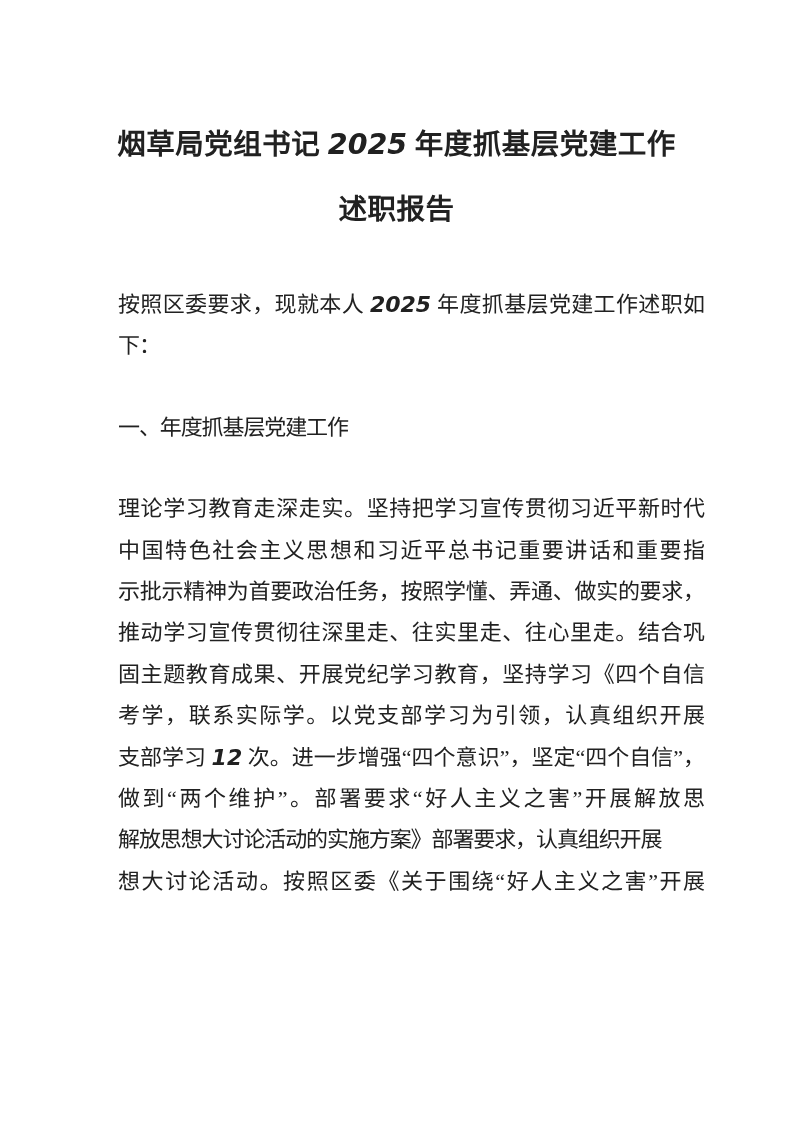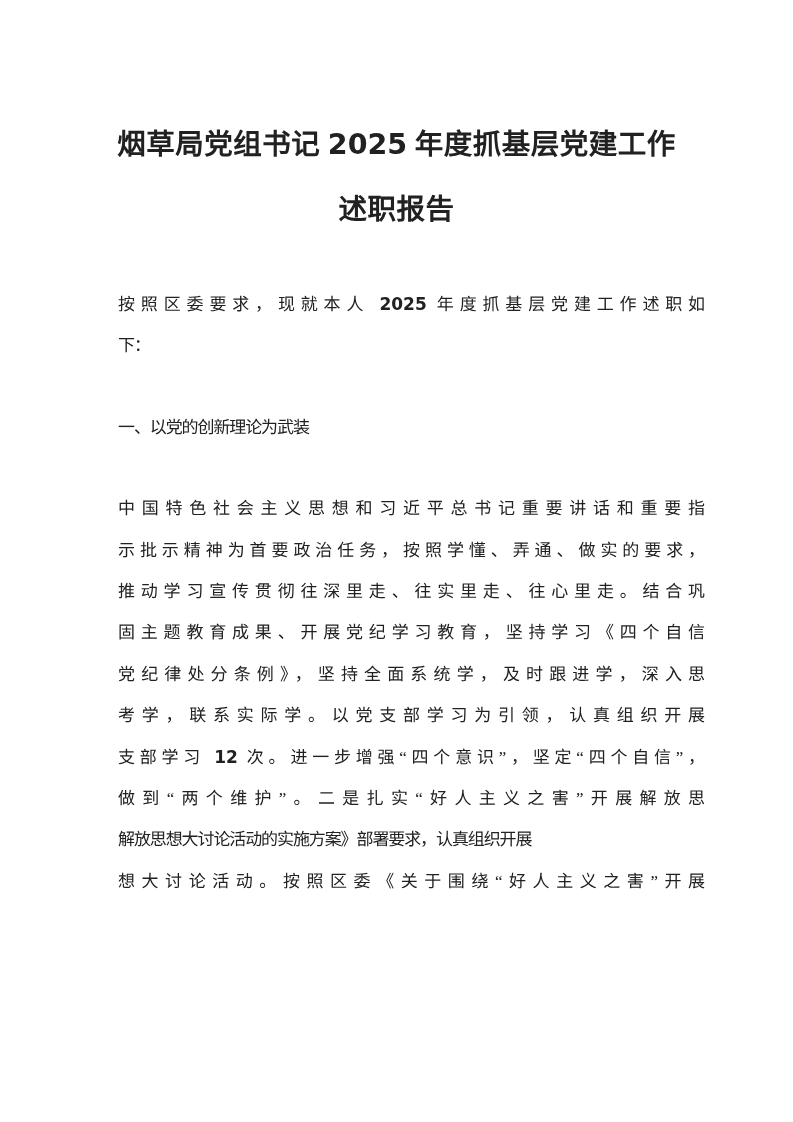--- a/index.html
+++ b/index.html
@@ -28,21 +28,21 @@
   .doc-title .line { display: block; }
 
   
   .content {
     margin-left: 118px;
     width: 586px;
   }
 
   .para {
     margin: 0 0 40px 0;
-    font-size: 17px;
+    font-size: 22px;
     line-height: 41.4px;
     letter-spacing: -1.1px;
   }
   .para:last-child { margin-bottom: 0; }
 
   .para .line {
     display: block;
     text-align: justify;
     text-align-last: justify;
   }
@@ -50,50 +50,51 @@
   .para .line.last {
     text-align: left;
     text-align-last: left;
   }
 
   
   .num {
     font-family: "DejaVu Sans", "Liberation Sans", sans-serif;
     font-weight: bold;
     letter-spacing: 0;
+    font-style: italic;
   }
 </style>
 </head>
 <body>
 
 <div class="page">
 
   <h1 class="doc-title">
     <span class="line">烟草局党组书记 <span class="num">2025</span> 年度抓基层党建工作</span>
     <span class="line">述职报告</span>
   </h1>
 
   <div class="content">
 
     <p class="para">
       <span class="line">按照区委要求，现就本人 <span class="num">2025</span> 年度抓基层党建工作述职如</span>
       <span class="line last">下：</span>
     </p>
 
     <p class="para">
-      <span class="line last">一、以党的创新理论为武装</span>
+      <span class="line last">一、年度抓基层党建工作</span>
     </p>
 
     <p class="para">
+      <span class="line">理论学习教育走深走实。坚持把学习宣传贯彻习近平新时代</span>
       <span class="line">中国特色社会主义思想和习近平总书记重要讲话和重要指</span>
       <span class="line">示批示精神为首要政治任务，按照学懂、弄通、做实的要求，</span>
       <span class="line">推动学习宣传贯彻往深里走、往实里走、往心里走。结合巩</span>
       <span class="line">固主题教育成果、开展党纪学习教育，坚持学习《四个自信</span>
-      <span class="line">党纪律处分条例》，坚持全面系统学，及时跟进学，深入思</span>
       <span class="line">考学，联系实际学。以党支部学习为引领，认真组织开展</span>
       <span class="line">支部学习 <span class="num">12</span> 次。进一步增强“四个意识”，坚定“四个自信”，</span>
-      <span class="line">做到“两个维护”。二是扎实“好人主义之害”开展解放思</span>
+      <span class="line">做到“两个维护”。部署要求“好人主义之害”开展解放思</span>
       <span class="line last">解放思想大讨论活动的实施方案》部署要求，认真组织开展</span>
       <span class="line">想大讨论活动。按照区委《关于围绕“好人主义之害”开展</span>
     </p>
 
   </div>
 </div>
 
 </body></html>

